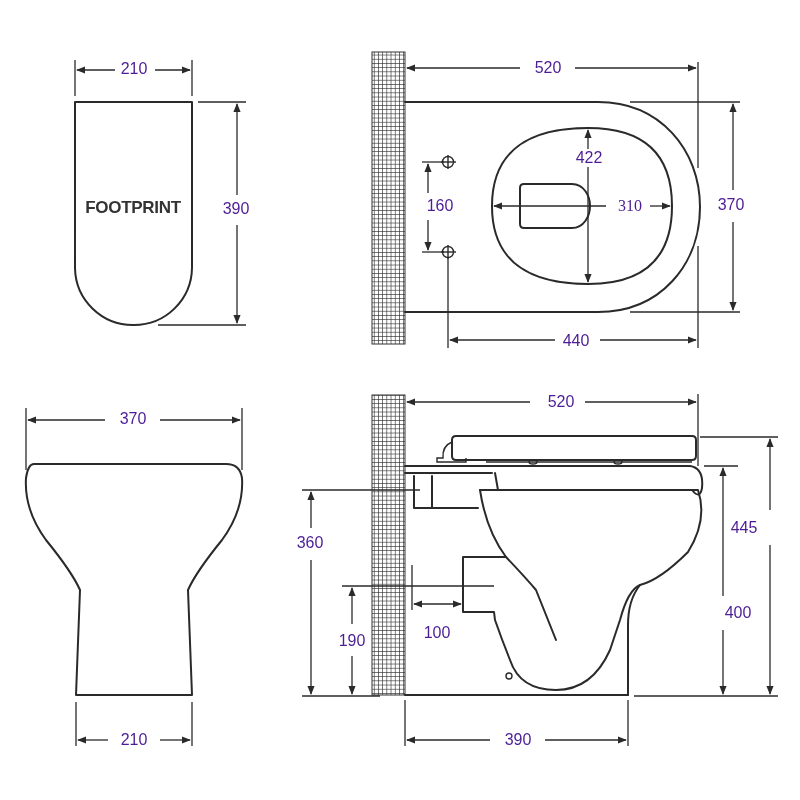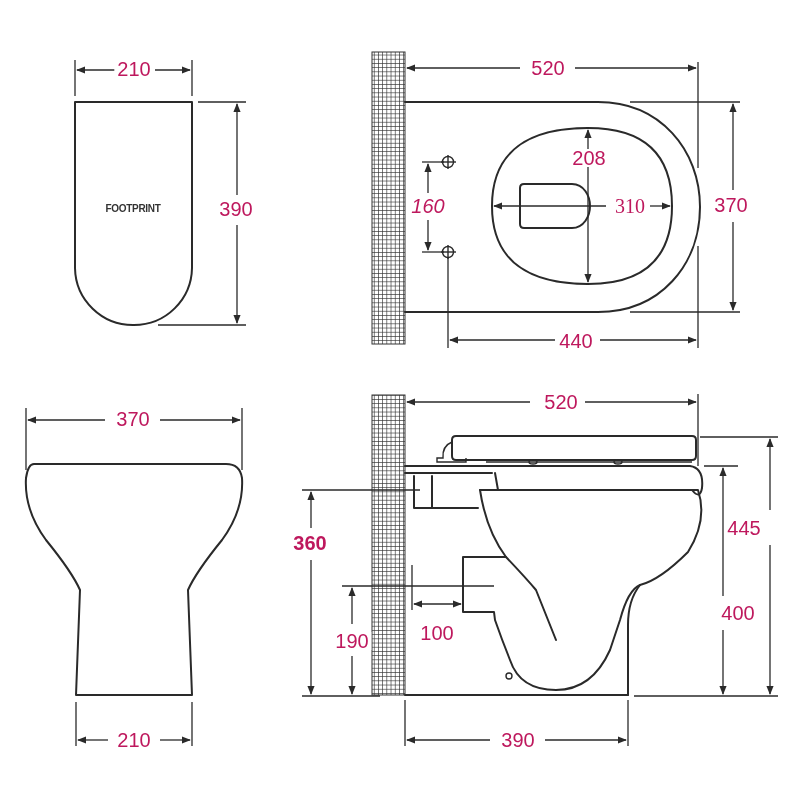--- a/index.html
+++ b/index.html
@@ -1,23 +1,23 @@
 <!DOCTYPE html>
 <html><head>
 <meta charset="utf-8">
 <style>
   html, body { margin: 0; padding: 0; background: #ffffff; }
   body { width: 800px; height: 800px; overflow: hidden; position: relative; font-family: "Liberation Sans", "DejaVu Sans", sans-serif; }
   #drawing { position: absolute; left: 0; top: 0; width: 800px; height: 800px; }
   .ln { stroke: #2a2a2a; stroke-width: 2; fill: none; stroke-linejoin: round; stroke-linecap: round; }
   .thin { stroke: #2a2a2a; stroke-width: 1.4; fill: none; }
   .dim { stroke: #2a2a2a; stroke-width: 1.3; fill: none; }
-  .lbl { position: absolute; font-size: 20px; color: #be185d; background: #ffffff; padding: 0 3px; line-height: 18px; white-space: nowrap; transform: translate(-50%, -50%); }
+  .lbl { position: absolute; font-size: 16px; color: #4c1d95; background: #ffffff; padding: 0 3px; line-height: 18px; white-space: nowrap; transform: translate(-50%, -50%); }
   .lbl.nobg { background: transparent; }
-  .footprint-text { position: absolute; font-weight: bold; font-size: 10px; color: #333333; letter-spacing: -0.3px; transform: translate(-50%, -50%); background: transparent; }
+  .footprint-text { position: absolute; font-weight: bold; font-size: 17px; color: #333333; letter-spacing: -0.3px; transform: translate(-50%, -50%); background: transparent; }
 </style>
 </head>
 <body>
 
 <svg id="drawing" viewBox="0 0 800 800" xmlns="http://www.w3.org/2000/svg">
   <defs>
     <marker id="arr" viewBox="0 0 10 10" refX="9" refY="5" markerWidth="7" markerHeight="7" orient="auto-start-reverse">
       <path d="M0,1 L10,5 L0,9 z" fill="#2a2a2a"></path>
     </marker>
     <pattern id="hatch" patternUnits="userSpaceOnUse" width="11" height="11" patternTransform="rotate(-45)">
@@ -158,27 +158,27 @@
     <line class="dim" x1="545" y1="740" x2="626" y2="740" marker-end="url(#arr)"></line>
   </g>
 </svg>
 
 <span class="footprint-text" style="left:133px; top:208px;">FOOTPRINT</span>
 <span class="lbl" style="left:134px; top:69px;">210</span>
 <span class="lbl" style="left:236px; top:209px;">390</span>
 
 <span class="lbl" style="left:548px; top:68px;">520</span>
 <span class="lbl" style="left:731px; top:205px;">370</span>
-<span class="lbl" style="left:428px; top:206px;font-style:italic;">160</span>
-<span class="lbl" style="left:589px; top:158px;">208</span>
+<span class="lbl" style="left:440px; top:206px;">160</span>
+<span class="lbl" style="left:589px; top:158px;">422</span>
 <span class="lbl" style="left:630px; top:206px;font-family:Liberation Serif, serif;">310</span>
 <span class="lbl" style="left:576px; top:341px;">440</span>
 
 <span class="lbl" style="left:133px; top:419px;">370</span>
 <span class="lbl" style="left:134px; top:740px;">210</span>
 
 <span class="lbl" style="left:561px; top:402px;">520</span>
 <span class="lbl" style="left:744px; top:528px;">445</span>
 <span class="lbl" style="left:738px; top:613px;">400</span>
-<span class="lbl" style="left:310px; top:543px;font-weight:bold;">360</span>
+<span class="lbl" style="left:310px; top:543px;">360</span>
 <span class="lbl" style="left:352px; top:641px;text-align:center;">190</span>
 <span class="lbl nobg" style="left:437px; top:617px;margin-top:16px;">100</span>
 <span class="lbl" style="left:518px; top:740px;">390</span>
 
 </body></html>

